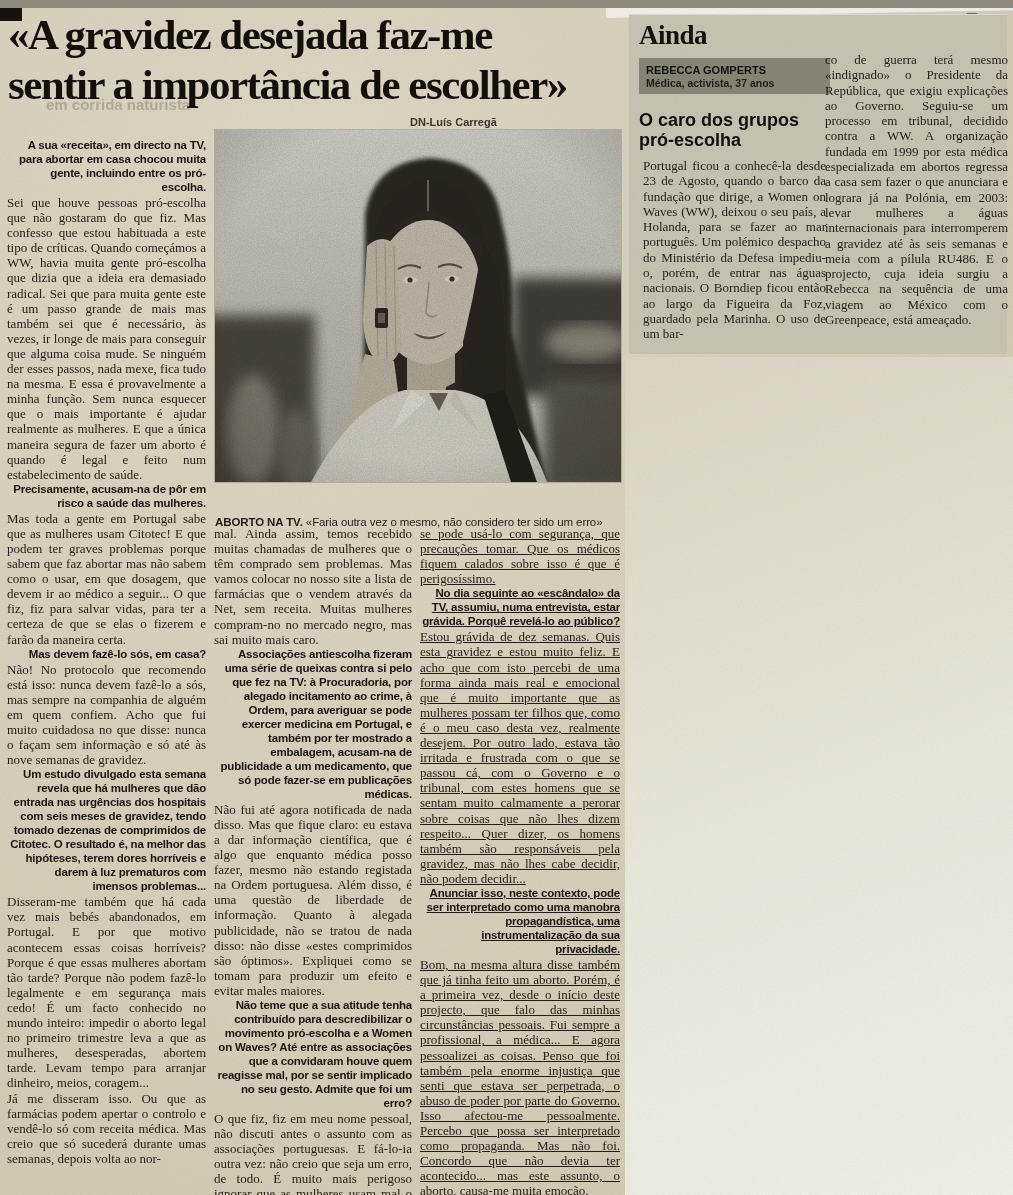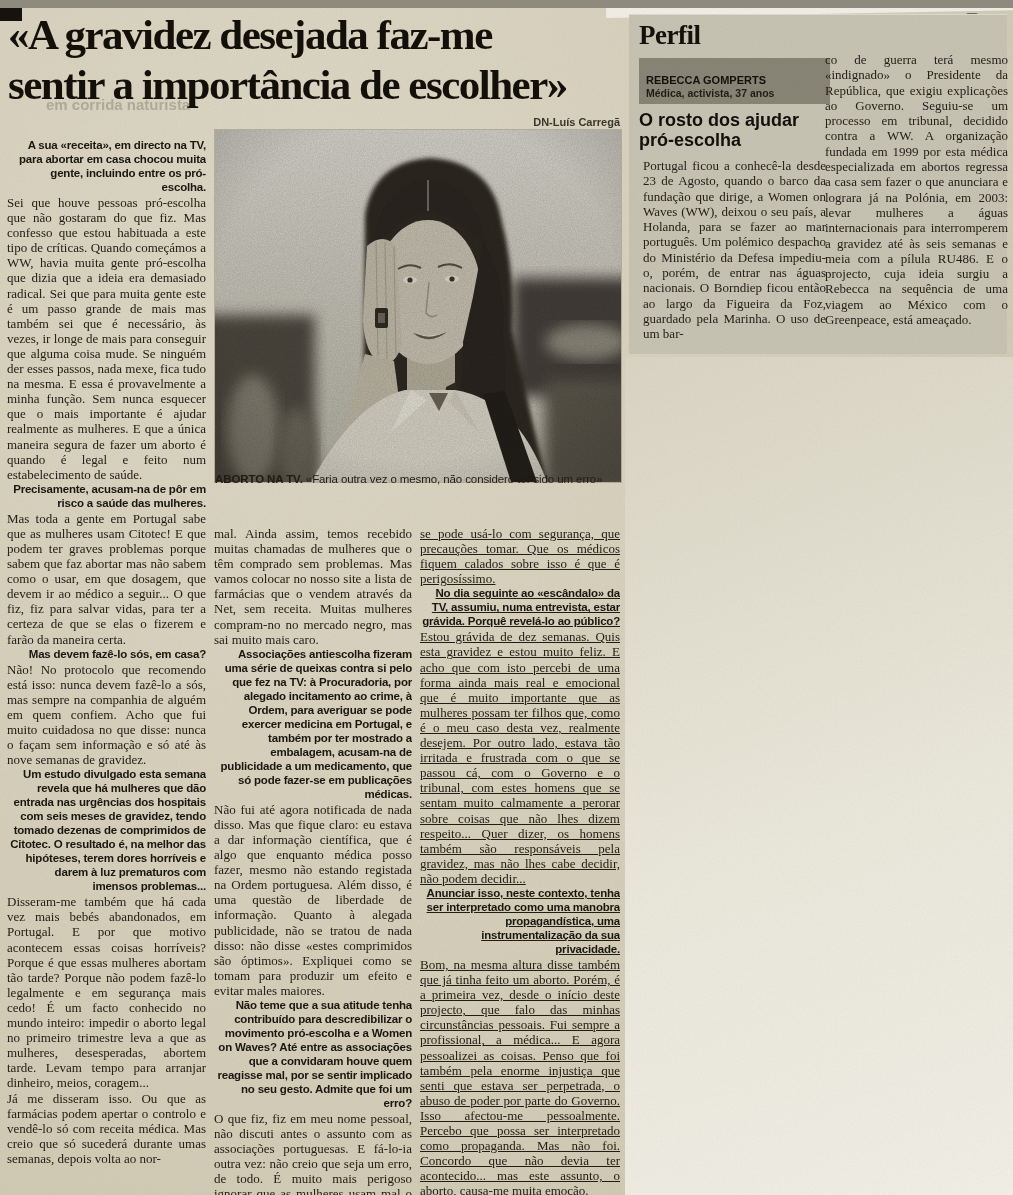--- a/index.html
+++ b/index.html
@@ -18,43 +18,43 @@
   .bleed {
     position:absolute; left:46px; top:88px; width:200px;
     font:bold 15px/18px "Liberation Sans", sans-serif;
     color:rgba(94,88,72,0.33); filter:blur(0.7px);
   }
   
   .mark-tl { position:absolute; left:0; top:0; width:22px; height:13px; background:#17140f; }
   .mark-tr { position:absolute; left:966px; top:5px; width:12px; height:16px; background:rgba(60,56,46,0.65); border-radius:2px; }
   .scan-edge-tr { position:absolute; left:606px; top:-16px; width:420px; height:22px; background:#f2f0e9; transform:rotate(-1.1deg); }
   
-  .credit { position:absolute; left:410px; top:108px; width:210px; text-align:right;
+  .credit { position:absolute; left:410px; top:108px; width:210px; text-align:left;
     font:bold 11px "Liberation Sans", sans-serif; color:#3c382d; }
   .photo { position:absolute; left:215px; top:122px; width:406px; height:352px;
     box-shadow:0 0 0 1px rgba(70,65,52,0.25); }
-  .caption { position:absolute; left:215px; top:464px; width:406px;
+  .caption { position:absolute; left:215px; top:507px; width:406px;
     font:11.5px/15px "Liberation Sans", sans-serif; letter-spacing:-0.1px; color:#211d15; }
   .caption b { font-weight:bold; }
   
   .col { position:absolute; overflow:hidden; }
   .col1 { left:7px;  top:130px; width:199px; height:1062px; }
   .col2 { left:214px; top:518px; width:198px; height:674px; }
   .col3 { left:420px; top:518px; width:200px; height:674px;text-decoration:underline; }
   p.q { margin:0 0 1px 0; font:bold 11.5px/14px "Liberation Sans", sans-serif;
         letter-spacing:-0.2px; color:#1b1812; text-align:right; }
   p.a { margin:0; font:13px/15.1px "Liberation Serif", serif; color:#262119; text-align:justify; }
   .rule-v { position:absolute; left:626px; top:505px; width:1px; height:690px; background:#b6ae99; }
   
   .perfil { position:absolute; left:629px; top:6px; width:378px; height:340px;
     background:#c9c5b5; box-shadow:0 1px 0 rgba(255,255,255,0.4) inset; }
   .perfil-label { position:absolute; left:10px; top:6px;
     font:bold 27px/30px "Liberation Serif", serif; letter-spacing:-0.5px; color:#15120d; }
   .namebox { position:absolute; left:10px; top:44px; width:184px; height:30px;
-    background:#8a8677; padding:16px 0 0 7px; }
+    background:#8a8677; padding:6px 0 0 7px; }
   .namebox .name { font:bold 11px/13px "Liberation Sans", sans-serif; color:#14120d; }
   .namebox .role { font:bold 10.5px/13px "Liberation Sans", sans-serif; color:#211e16; }
   .perfil-title { position:absolute; left:10px; top:96px; width:180px;
     font:bold 18px/20px "Liberation Sans", sans-serif; color:#14110c; }
   .perfil-body { position:absolute; overflow:hidden;
     font:13px/15.3px "Liberation Serif", serif; color:#27221a; text-align:justify; }
   .perfil-c1 { left:14px; top:144px; width:183px; height:188px; }
   .perfil-c2 { left:196px; top:38px; width:183px; height:296px; }
   
   .blank-right { position:absolute; left:625px; top:349px; width:388px; height:846px;
@@ -179,35 +179,35 @@
     <p class="q">Associações antiescolha fizeram uma série de queixas contra si pelo que fez na TV: à Procuradoria, por alegado incitamento ao crime, à Ordem, para averiguar se pode exercer medicina em Portugal, e também por ter mostrado a embalagem, acusam-na de publicidade a um medicamento, que só pode fazer-se em publicações médicas.</p>
     <p class="a">Não fui até agora notificada de nada disso. Mas que fique claro: eu estava a dar informação científica, que é algo que enquanto médica posso fazer, mesmo não estando registada na Ordem portuguesa. Além disso, é uma questão de liberdade de informação. Quanto à alegada publicidade, não se tratou de nada disso: não disse «estes comprimidos são óptimos». Expliquei como se tomam para produzir um efeito e evitar males maiores.</p>
     <p class="q">Não teme que a sua atitude tenha contribuído para descredibilizar o movimento pró-escolha e a Women on Waves? Até entre as associações que a convidaram houve quem reagisse mal, por se sentir implicado no seu gesto. Admite que foi um erro?</p>
     <p class="a">O que fiz, fiz em meu nome pessoal, não discuti antes o assunto com as associações portuguesas. E fá-lo-ia outra vez: não creio que seja um erro, de todo. É muito mais perigoso ignorar que as mulheres usam mal o medicamento que dizer como</p>
   </div>
 
   <div class="col col3">
     <p class="a">se pode usá-lo com segurança, que precauções tomar. Que os médicos fiquem calados sobre isso é que é perigosíssimo.</p>
     <p class="q">No dia seguinte ao «escândalo» da TV, assumiu, numa entrevista, estar grávida. Porquê revelá-lo ao público?</p>
     <p class="a">Estou grávida de dez semanas. Quis esta gravidez e estou muito feliz. E acho que com isto percebi de uma forma ainda mais real e emocional que é muito importante que as mulheres possam ter filhos que, como é o meu caso desta vez, realmente desejem. Por outro lado, estava tão irritada e frustrada com o que se passou cá, com o Governo e o tribunal, com estes homens que se sentam muito calmamente a perorar sobre coisas que não lhes dizem respeito... Quer dizer, os homens também são responsáveis pela gravidez, mas não lhes cabe decidir, não podem decidir...</p>
-    <p class="q">Anunciar isso, neste contexto, tenha ser interpretado como uma manobra propagandística, uma instrumentalização da sua privacidade.</p>
+    <p class="q">Anunciar isso, neste contexto, pode ser interpretado como uma manobra propagandística, uma instrumentalização da sua privacidade.</p>
     <p class="a">Bom, na mesma altura disse também que já tinha feito um aborto. Porém, é a primeira vez, desde o início deste projecto, que falo das minhas circunstâncias pessoais. Fui sempre a profissional, a médica... E agora pessoalizei as coisas. Penso que foi também pela enorme injustiça que senti que estava ser perpetrada, o abuso de poder por parte do Governo. Isso afectou-me pessoalmente. Percebo que possa ser interpretado como propaganda. Mas não foi. Concordo que não devia ter acontecido... mas este assunto, o aborto, causa-me muita emoção.</p>
   </div>
 
   <div class="rule-v"></div>
 
   <div class="blank-right"></div>
 
   <aside class="perfil">
-    <div class="perfil-label">Perfil</div>
+    <div class="perfil-label">Ainda</div>
     <div class="namebox">
       <div class="name">REBECCA GOMPERTS</div>
       <div class="role">Médica, activista, 37 anos</div>
     </div>
-    <div class="perfil-title">O rosto dos ajudar pró-escolha</div>
+    <div class="perfil-title">O caro dos grupos pró-escolha</div>
     <div class="perfil-body perfil-c1">Portugal ficou a conhecê-la desde 23 de Agosto, quando o barco da fundação que dirige, a Women on Waves (WW), deixou o seu país, a Holanda, para se fazer ao mar português. Um polémico despacho do Ministério da Defesa impediu-o, porém, de entrar nas águas nacionais. O Borndiep ficou então ao largo da Figueira da Foz, guardado pela Marinha. O uso de um bar-</div>
     <div class="perfil-body perfil-c2">co de guerra terá mesmo «indignado» o Presidente da República, que exigiu explicações ao Governo. Seguiu-se um processo em tribunal, decidido contra a WW. A organização fundada em 1999 por esta médica especializada em abortos regressa a casa sem fazer o que anunciara e lograra já na Polónia, em 2003: levar mulheres a águas internacionais para interromperem a gravidez até às seis semanas e meia com a pílula RU486. E o projecto, cuja ideia surgiu a Rebecca na sequência de uma viagem ao México com o Greenpeace, está ameaçado.</div>
   </aside>
 
   <svg class="grain" width="1013" height="1195">
     <defs>
       <filter id="pg">
         <feTurbulence type="fractalNoise" baseFrequency="0.8" numOctaves="2" result="n"></feTurbulence>
         <feColorMatrix in="n" type="matrix" values="0 0 0 0 0  0 0 0 0 0  0 0 0 0 0  0 0 0 0.12 0"></feColorMatrix>
       </filter>

